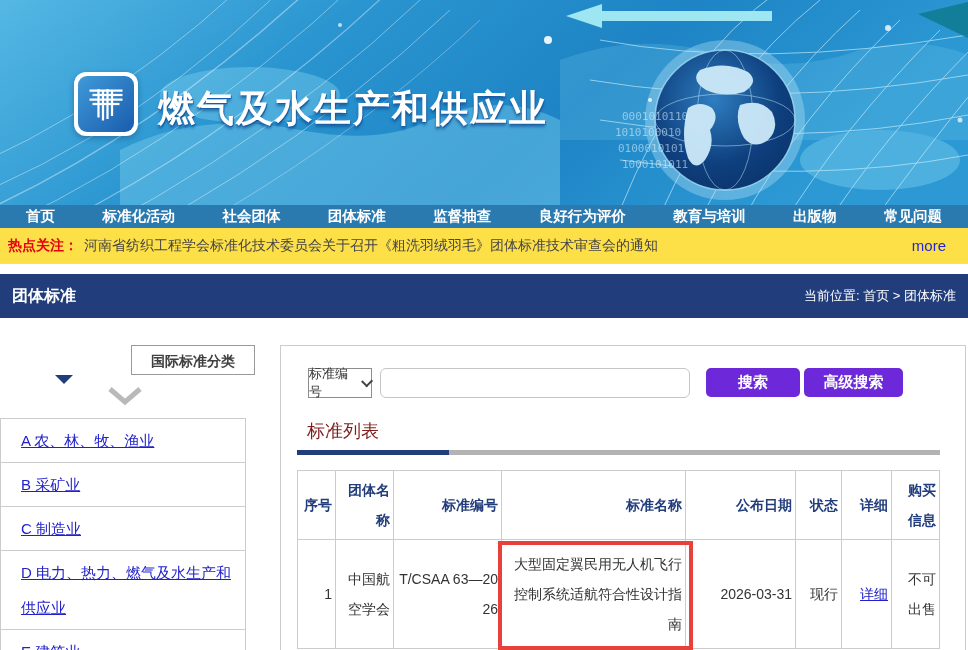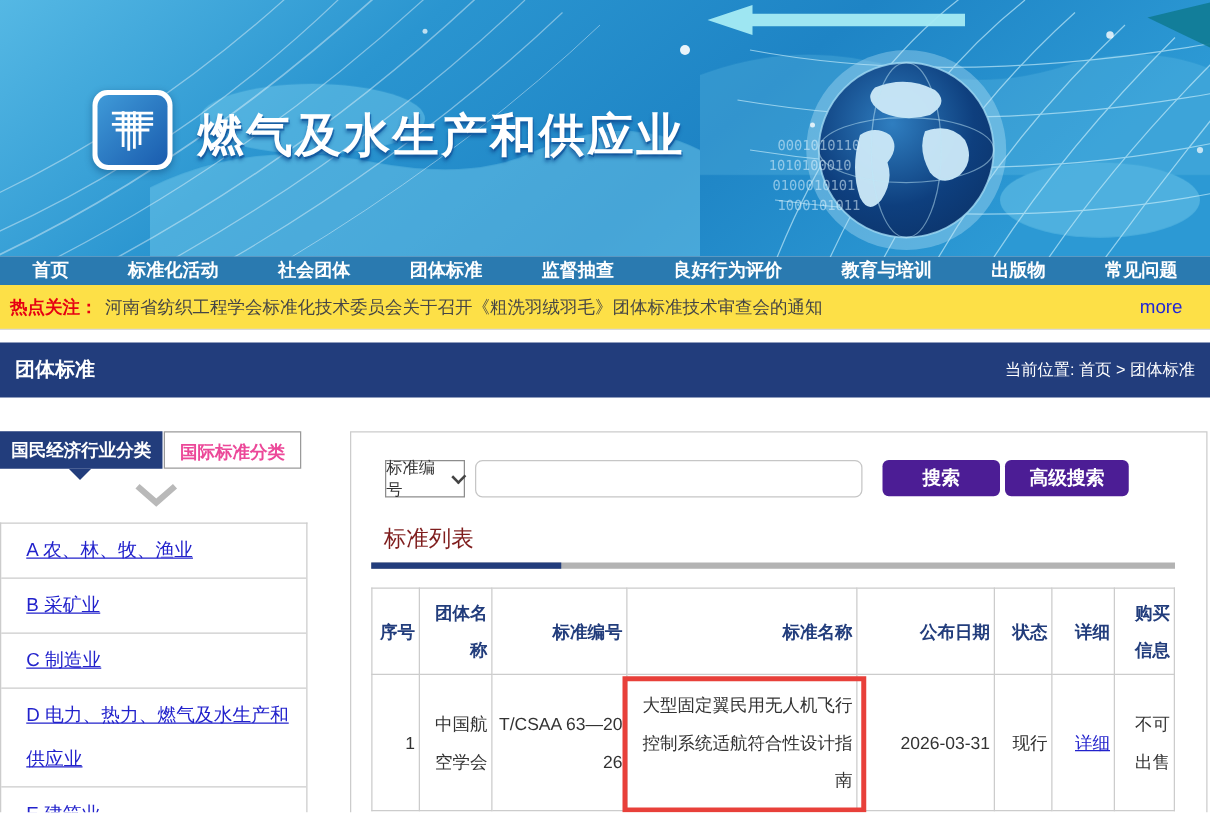--- a/index.html
+++ b/index.html
@@ -32,39 +32,39 @@
   .crumb{position:absolute;left:0;top:274px;width:968px;height:44px;background:#223d7c;
          display:flex;align-items:center;justify-content:space-between;box-sizing:border-box;padding:0 12px;}
   .crumb-title{color:#fff;font-size:16px;font-weight:bold;}
   .crumb-path{color:#fff;font-size:13px;}
   .crumb-path a{color:#fff;text-decoration:none;}
 
   
   .tab{position:absolute;top:345px;height:30px;line-height:30px;text-align:center;font-size:14px;font-weight:bold;
        box-sizing:border-box;cursor:pointer;}
   .tab-active{left:0;width:130px;background:#223d7c;color:#fff;}
-  .tab-idle{left:131px;width:110px;background:#fff;color:#ec4899;border:1px solid #9a9a9a;}
+  .tab-idle{left:131px;width:124px;background:#fff;color:#404040;border:1px solid #9a9a9a;}
   .tab-triangle{position:absolute;left:55px;top:375px;width:0;height:0;
        border-left:9px solid transparent;border-right:9px solid transparent;border-top:9px solid #223d7c;}
   .big-chevron{position:absolute;left:107px;top:386px;}
   .side-list{position:absolute;left:0;top:418px;width:246px;margin:0;padding:0;list-style:none;
        border:1px solid #ccc;border-bottom:none;box-sizing:border-box;background:#fff;}
   .side-list li{border-bottom:1px solid #ccc;padding:4px 10px 4px 20px;line-height:35px;min-height:35px;}
   .side-list a{color:#2222cc;font-size:15px;text-decoration:underline;}
 
   
   .main-box{position:absolute;left:280px;top:345px;width:686px;height:330px;border:1px solid #ccc;
        box-sizing:border-box;background:#fff;}
   .sel{position:absolute;left:308px;top:368px;width:64px;height:30px;border:1px solid #8d8d8d;background:#fff;
        box-sizing:border-box;display:flex;align-items:center;justify-content:center;font-size:13px;color:#333;cursor:pointer;}
   .sel .caret{display:inline-block;width:7px;height:7px;border-right:2px solid #444;border-bottom:2px solid #444;
        transform:rotate(45deg);margin-left:6px;margin-top:-4px;}
   .search-input{position:absolute;left:380px;top:368px;width:310px;height:30px;border:1px solid #c6c6c6;
        border-radius:6px;box-sizing:border-box;padding:0 8px;font-size:14px;outline:none;}
-  .btn{position:absolute;top:368px;height:29px;background:#4c1d95;color:#fff;border:none;border-radius:5px;
+  .btn{position:absolute;top:368px;height:29px;background:#6d28d9;color:#fff;border:none;border-radius:5px;
        font-size:15px;font-weight:bold;cursor:pointer;font-family:inherit;}
   .btn-search{left:706px;width:94px;}
   .btn-adv{left:804px;width:99px;}
 
   .list-heading{position:absolute;left:307px;top:419px;font-size:18px;font-weight:normal;color:#7f1d1d;}
   .heading-rule{position:absolute;left:297px;top:450px;width:643px;height:5px;background:#b3b3b3;}
   .heading-rule .accent{position:absolute;left:0;top:0;width:152px;height:5px;background:#223d7c;}
 
   
   .std-table{position:absolute;left:297px;top:470px;border-collapse:collapse;table-layout:fixed;background:#fff;}
@@ -203,21 +203,20 @@
   <div class="crumb">
     <span class="crumb-title">团体标准</span>
     <span class="crumb-path">
       <span>当前位置: </span>
       <a href="#">首页</a>
       <span> &gt; </span>
       <a href="#">团体标准</a>
     </span>
   </div>
 
-  <div class="tab tab-active">国民经济行业分类</div>
   <div class="tab tab-idle">国际标准分类</div>
   <div class="tab-triangle"></div>
   <div class="big-chevron">
     <svg width="36" height="20">
         <polyline points="3,3 18,16 33,3" stroke="#b9b9b9" stroke-width="5" fill="none"></polyline>
       </svg>
   </div>
   <ul class="side-list">
     <li><a href="#">A 农、林、牧、渔业</a></li>
     <li><a href="#">B 采矿业</a></li>

